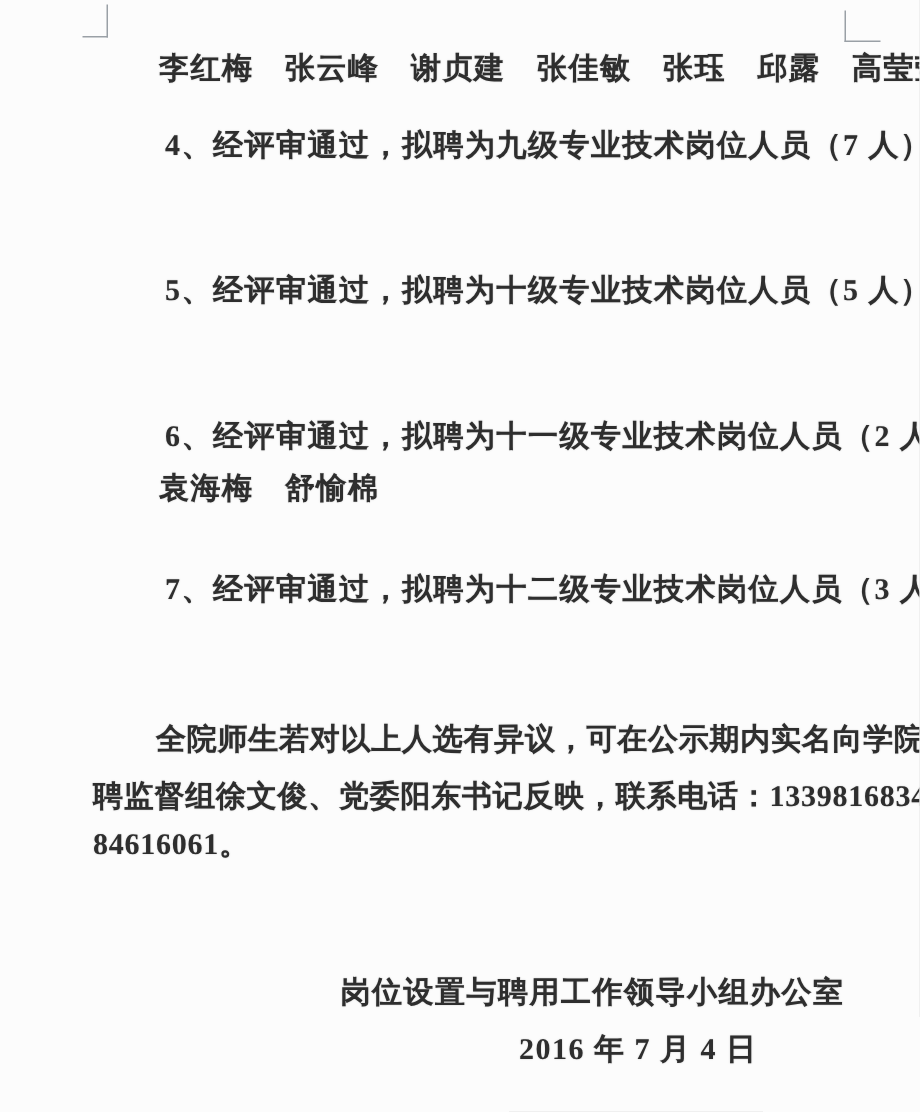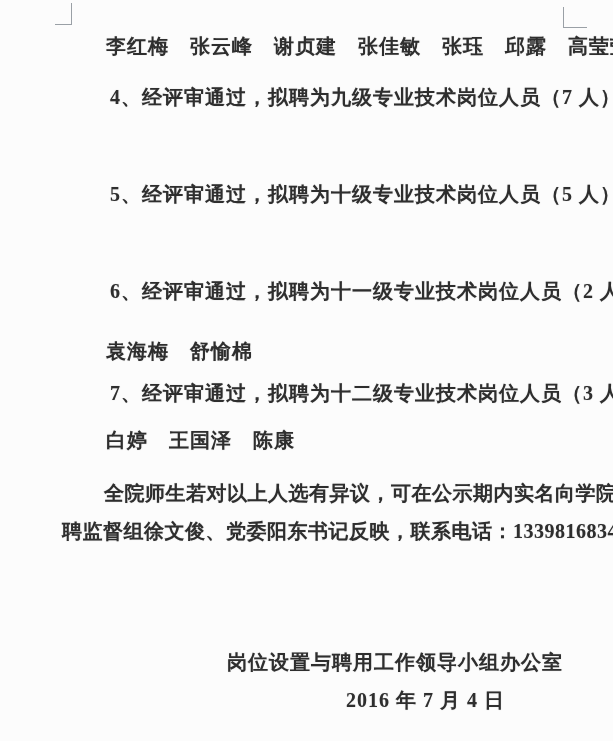--- a/index.html
+++ b/index.html
@@ -72,28 +72,28 @@
   <div class="line" style="top:34px">李红梅　张云峰　谢贞建　张佳敏　张珏　邱露　高莹莹</div>
 
   <div class="line item" style="top:85px">4、经评审通过，拟聘为九级专业技术岗位人员（7 人）</div>
 
 
   <div class="line item" style="top:182px">5、经评审通过，拟聘为十级专业技术岗位人员（5 人）</div>
 
 
   <div class="line item" style="top:279px">6、经评审通过，拟聘为十一级专业技术岗位人员（2 人）</div>
 
-  <div class="line" style="top:339px">袁海梅　舒愉棉</div>
+  <div class="line" style="top:314px">袁海梅　舒愉棉</div>
 
   <div class="line item" style="top:381px">7、经评审通过，拟聘为十二级专业技术岗位人员（3 人）</div>
 
-  <div class="line" style="top:428px">白婷　王国泽　陈康</div>
 
   <div class="line notice-first" style="top:481px">全院师生若对以上人选有异议，可在公示期内实名向学院岗</div>
 
   <div class="line notice-cont" style="top:519px">聘监督组徐文俊、党委阳东书记反映，联系电话：13398168349、</div>
 
+  <div class="line notice-cont" style="top:551px">84616061。</div>
 
   <div class="line signature" style="top:650px">岗位设置与聘用工作领导小组办公室</div>
 
   <div class="line docdate" style="top:688px">2016 年 7 月 4 日</div>
 
 </div>
 
 </body></html>

